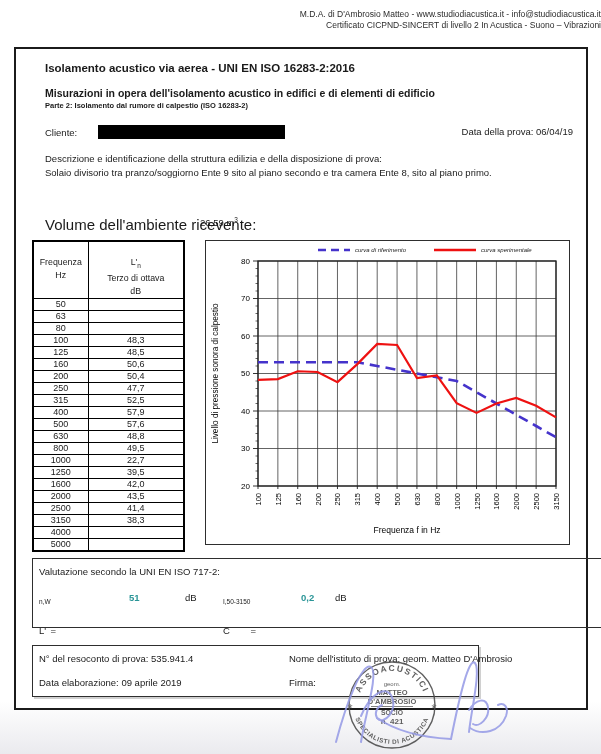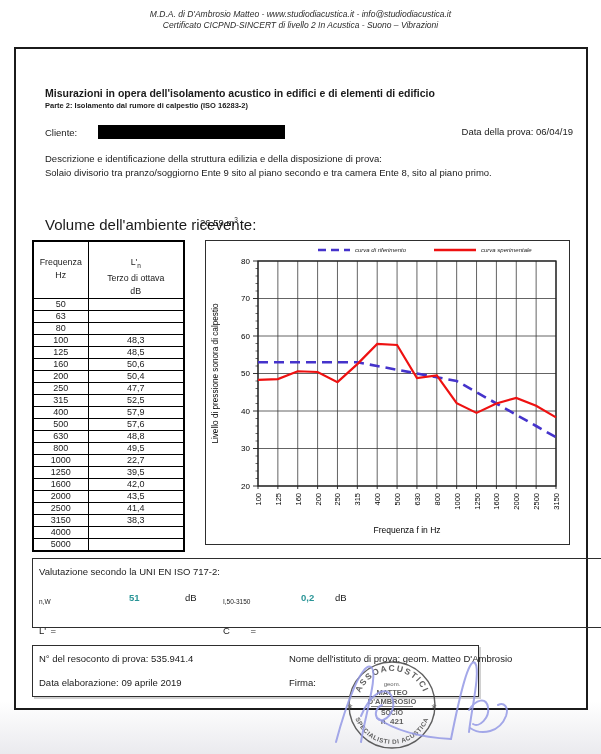--- a/index.html
+++ b/index.html
@@ -2,22 +2,22 @@
 <html><head>
 <meta charset="utf-8">
 <style>
   * { margin:0; padding:0; box-sizing:border-box; }
   html,body { background:#fff; }
   .page {
     position:relative; width:601px; height:754px; overflow:hidden;
     font-family:"Liberation Sans", sans-serif; color:#1a1a1a;
     background:linear-gradient(180deg,#ffffff 0%, #ffffff 93%, #eaeaee 100%);
   }
-  .top-header { position:absolute; top:9px; left:0; width:100%; text-align:center;
-    font-size:8.5px; line-height:11px; color:#2b2b2b;font-style:italic; }
+  .top-header { position:absolute; top:9px; left:0; width:100%; text-align:right;
+    font-size:8.5px; line-height:11px; color:#2b2b2b; }
   .doc { position:absolute; left:14px; top:47px; width:574px; height:663px;
     border:2px solid #1b1b1b; background:#fff; }
   .abs { position:absolute; white-space:nowrap; }
   .title    { left:29px; top:13px;  font-size:11.5px; font-weight:bold; }
   .subtitle { left:29px; top:38px;  font-size:10.5px; font-weight:bold; }
   .parte    { left:29px; top:52px;  font-size:7.5px;  font-weight:bold; }
   .client-label { left:29px; top:78px; font-size:9.5px; }
   .redaction { left:82px; top:76px; width:187px; height:14px; background:#000; }
   .date-prova { right:13px; top:77px; font-size:9.5px;padding-left:8px; }
   .descr1 { left:29px; top:104px; font-size:9.5px; }
@@ -47,20 +47,21 @@
 <body>
 
 <div class="page">
 
   <div class="top-header">
     <div>M.D.A.  di D'Ambrosio Matteo - www.studiodiacustica.it - info@studiodiacustica.it</div>
     <div>Certificato CICPND-SINCERT di livello 2 In Acustica - Suono – Vibrazioni</div>
   </div>
 
   <div class="doc">
+    <div class="abs title">Isolamento acustico via aerea - UNI EN ISO 16283-2:2016</div>
     <div class="abs subtitle">Misurazioni in opera dell'isolamento acustico in edifici e di elementi di edificio</div>
     <div class="abs parte">Parte 2: Isolamento dal rumore di calpestio (ISO 16283-2)</div>
 
     <div class="abs client-label">Cliente:</div>
     <div class="abs redaction"></div>
     <div class="abs date-prova"><span>Data della prova:</span> <span>06/04/19</span></div>
 
     <div class="abs descr1">Descrizione e identificazione della struttura edilizia e della disposizione di prova:</div>
     <div class="abs descr2">Solaio divisorio tra pranzo/soggiorno Ente 9 sito al piano secondo e tra camera Ente 8, sito al piano primo.</div>
 

